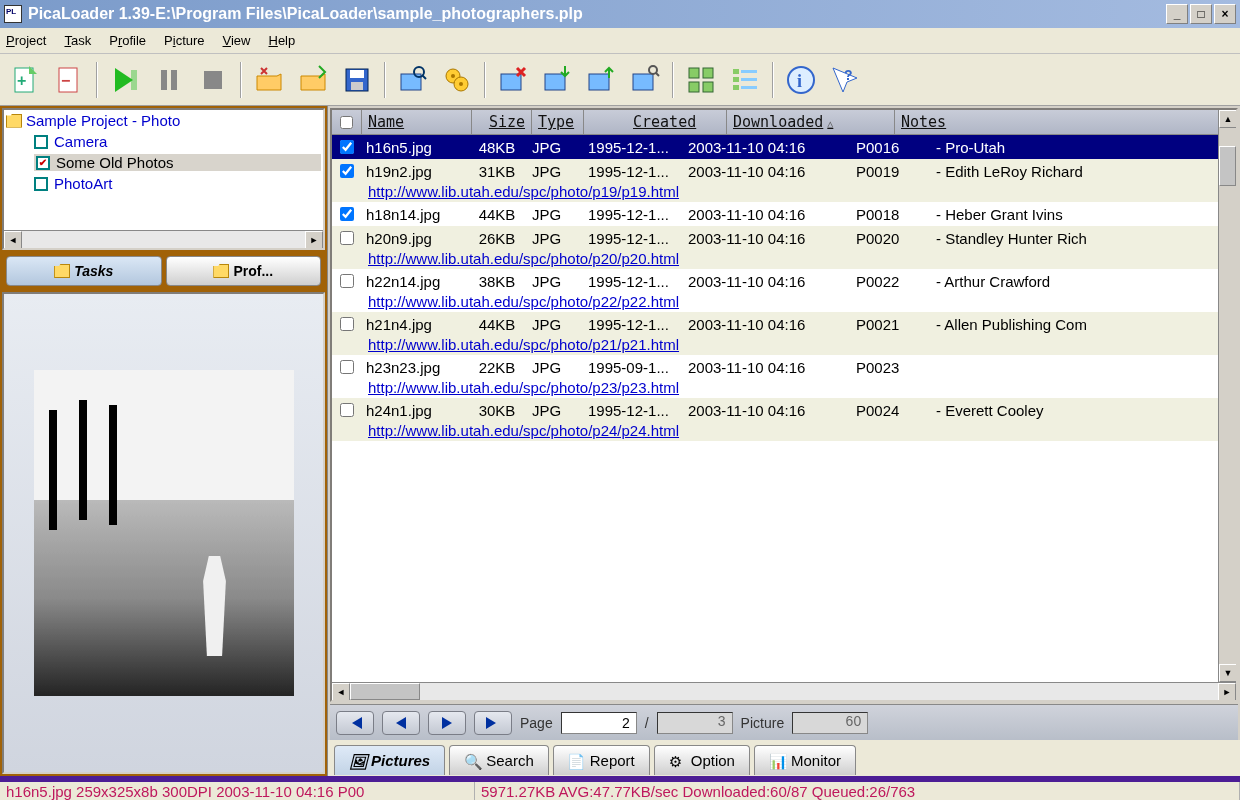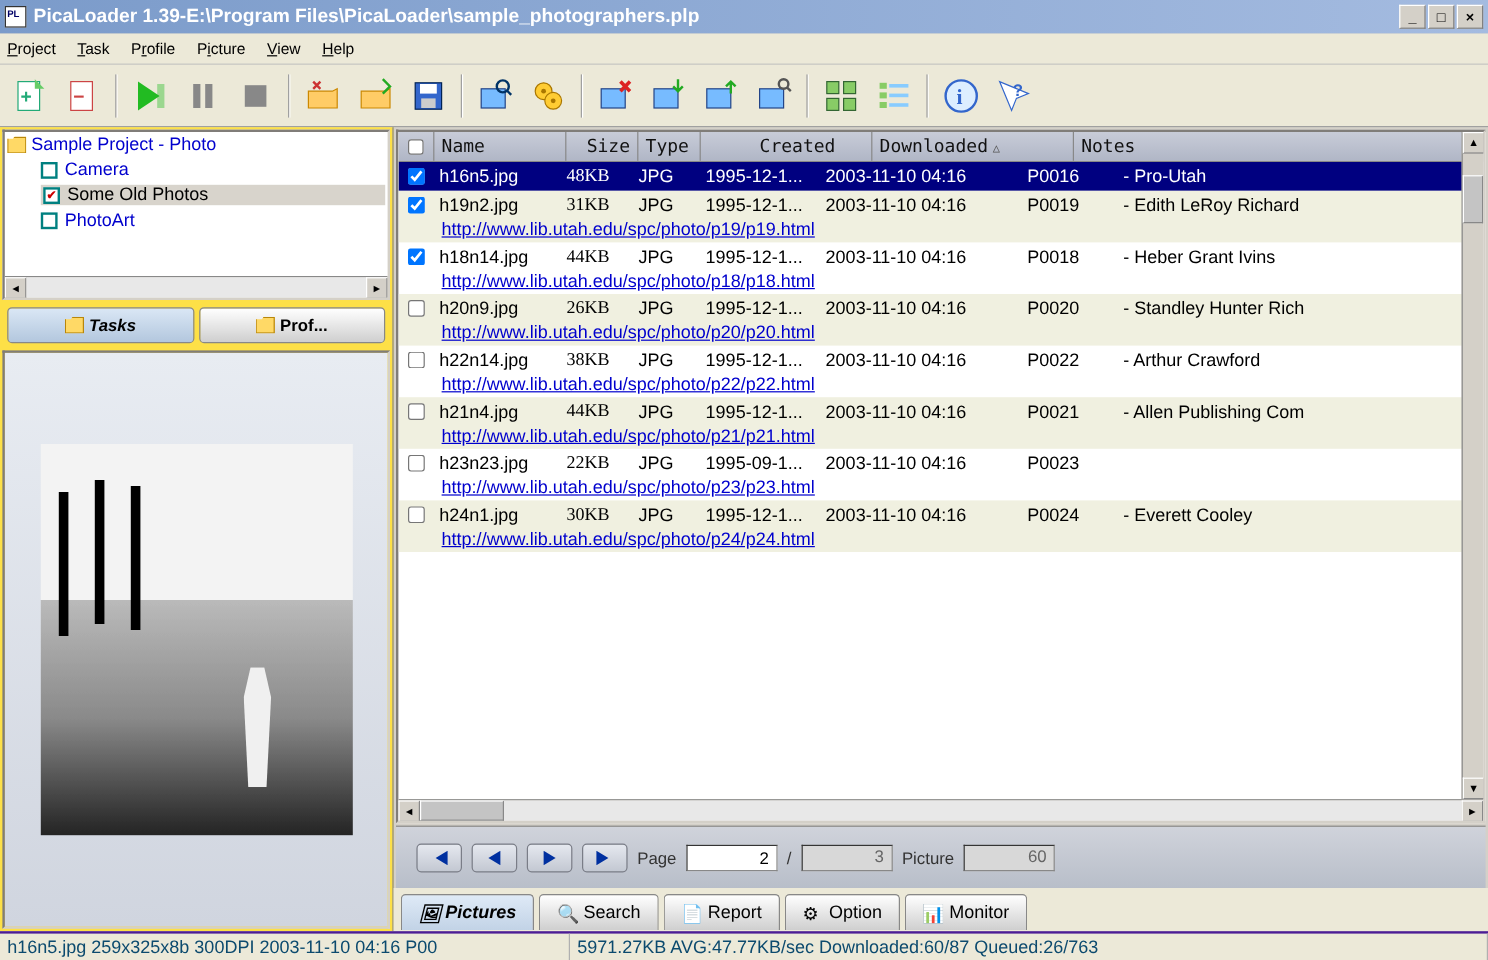--- a/index.html
+++ b/index.html
@@ -71,21 +71,21 @@
   width: 42px; height: 42px;
   border: 1px solid transparent;
   display: flex;
   align-items: center;
   justify-content: center;
   border-radius: 3px;
 }
 .tool-btn svg { width: 32px; height: 32px; }
 .tool-sep { width: 2px; height: 36px; border-left: 1px solid #a0a0a0; border-right:1px solid #fff; margin: 0 4px; }
 .content { flex: 1; display: flex; min-height: 0; }
-.left-pane { width: 328px; display: flex; flex-direction: column; background:#fde047; border-right:1px solid #888; }
+.left-pane { width: 328px; display: flex; flex-direction: column; background:#a16207; border-right:1px solid #888; }
 .tree-panel {
   height: 142px;
   background: #fff;
   border: 2px inset #d4d0c8;
   margin: 2px;
   overflow: hidden;
   position: relative;
 }
 .tree { padding: 2px; font-size: 15px; }
 .tree-root { display:flex; align-items:center; gap:4px; color:#0000cd; }
@@ -105,20 +105,21 @@
 .preview-img::after { content:""; position:absolute; right:60px; bottom:40px; width:38px; height:100px; background:#ddd; clip-path:polygon(35% 0,65% 0,80% 25%,70% 100%,30% 100%,20% 25%);}
 .right-pane { flex:1; display:flex; flex-direction:column; min-width:0;}
 .table-wrap { flex:1; background:#fff; border:2px inset #d4d0c8; margin:2px; overflow:hidden; position:relative; display:flex; flex-direction:column;}
 .table-header {
   background: linear-gradient(#c8ccd8,#b0b6c6);
   display:flex; flex-direction:column;
   border-bottom:1px solid #888;
   font-family: "Lucida Console", monospace;
   font-size:15px;
   color:#111;
+  text-decoration:underline;
 }
 .header-row { display:flex; }
 .header-cell { border-right:1px solid #888; padding:3px 6px; white-space:nowrap;}
 .hc-cb { width:30px; display:flex; align-items:center; justify-content:center;}
 .hc-name { width:110px;}
 .hc-size { width:60px; text-align:right;}
 .hc-type { width:52px;}
 .hc-created { width:100px;margin-left:43px;}
 .hc-downloaded { width:168px;}
 .hc-notes { flex:1;}
@@ -127,40 +128,40 @@
 .data-row { display:flex; flex-direction:column; }
 .data-row.alt { background:#f0f0e0;}
 .data-row.selected { background:#000080; color:#fff;}
 .row-main { display:flex; align-items:center; height:24px;}
 .row-url { padding-left:36px; padding-bottom:2px;}
 .row-url a { color:#0000cd; text-decoration:underline; font-size:15px;}
 .data-row.selected .row-url a { color:#ffff00;}
 .c-cb { width:30px; display:flex; justify-content:center;}
 .c-cb input { width:14px; height:14px;}
 .c-name { width:110px; padding-left:4px;}
-.c-size { width:60px; text-align:left; padding-right:10px;font-family:Liberation Serif, serif;}
+.c-size { width:60px; text-align:center; padding-right:10px;}
 .c-type { width:52px; text-align:left;}
 .c-created { width:100px; padding-left:4px;}
 .c-downloaded { width:168px; padding-left:4px;}
 .c-id { width:80px; padding-left:4px;}
 .c-notes { flex:1; padding-left:4px; white-space:nowrap; overflow:hidden;}
 .table-hscroll { height:18px; background:#d4d0c8; display:flex; border-top:1px solid #888;}
 .thumb { width:70px; background:#c4c4c4; border:1px solid #888; border-top-color:#fff; border-left-color:#fff;}
 .vscroll { position:absolute; right:0; top:0; bottom:18px; width:18px; background:#d4d0c8; display:flex; flex-direction:column; border-left:1px solid #888;}
 .vthumb { height:40px; background:#c4c4c4; border:1px solid #888; border-top-color:#fff; border-left-color:#fff; margin-top:18px;}
-.pager { height:52px; background:linear-gradient(#d0d3db,#b8bec9); display:flex; align-items:center; gap:8px; padding:0 17px; border-top:1px solid #888; margin:0 2px;}
+.pager { height:36px; background:linear-gradient(#d0d3db,#b8bec9); display:flex; align-items:center; gap:8px; padding:0 6px; border-top:1px solid #888; margin:0 2px;}
 .pager-btn { width:38px; height:24px; background:linear-gradient(#e5e8ef,#c3c8d2); border:1px solid #7a7d87; border-radius:4px; display:flex; align-items:center; justify-content:center; color:#0030a0;}
 .pager-label { color:#333; font-size:14px;}
 .pager-input { width:76px; height:22px; background:#fff; border:1px inset #888; text-align:right; padding-right:6px; font-size:14px;}
 .pager-readonly { width:76px; height:22px; background:#d8d8d8; border:1px inset #888; text-align:right; padding-right:6px; font-size:14px; color:#666;}
 .bottom-tabs { height:36px; display:flex; align-items:center; gap:4px; padding:4px 6px 0; background:#ece9d8;}
 .btab { height:30px; padding:0 14px; background:linear-gradient(#fff,#cfcfcf); border:1px solid #888; border-bottom:none; border-radius:4px 4px 0 0; display:flex; align-items:center; gap:6px; font-size:15px;}
 .btab.selected { background:linear-gradient(#dfeaf7,#c2d3e6); font-weight:bold; font-style:italic;}
 .btab-icon { width:16px; height:16px; display:inline-block;}
-.statusbar { height:24px; background:#ece9d8; border-top:2px solid #4c1d95; display:flex; align-items:center; font-size:15px; color:#0c4a6e;}
+.statusbar { height:24px; background:#ece9d8; border-top:6px solid #4c1d95; display:flex; align-items:center; font-size:15px; color:#be185d;}
 .statusbar div { padding:0 6px; border-right:1px solid #b0b0b0; height:100%; display:flex; align-items:center;}
 .sort-arrow { font-size:10px; color:#555; margin-left:4px;}
 </style>
 </head>
 <body>
 
 <div class="titlebar">
   <span class="app-icon"></span>
   <span>PicaLoader 1.39-E:\Program Files\PicaLoader\sample_photographers.plp</span>
   <div class="titlebar-buttons">
@@ -403,21 +404,20 @@
                 <input type="checkbox" checked="" style="">
               </div>
       <div class="c-name">h18n14.jpg</div>
       <div class="c-size">44KB</div>
       <div class="c-type">JPG</div>
       <div class="c-created">1995-12-1...</div>
       <div class="c-downloaded">2003-11-10 04:16</div>
       <div class="c-id">P0018</div>
       <div class="c-notes">- Heber Grant Ivins</div>
     </div>
-    <div class="row-url"><a href="#">http://www.lib.utah.edu/spc/photo/p18/p18.html</a></div>
           </div>
           <div class="data-row alt">
     <div class="row-main">
       <div class="c-cb">
                 <input type="checkbox" style="">
               </div>
       <div class="c-name">h20n9.jpg</div>
       <div class="c-size">26KB</div>
       <div class="c-type">JPG</div>
       <div class="c-created">1995-12-1...</div>

